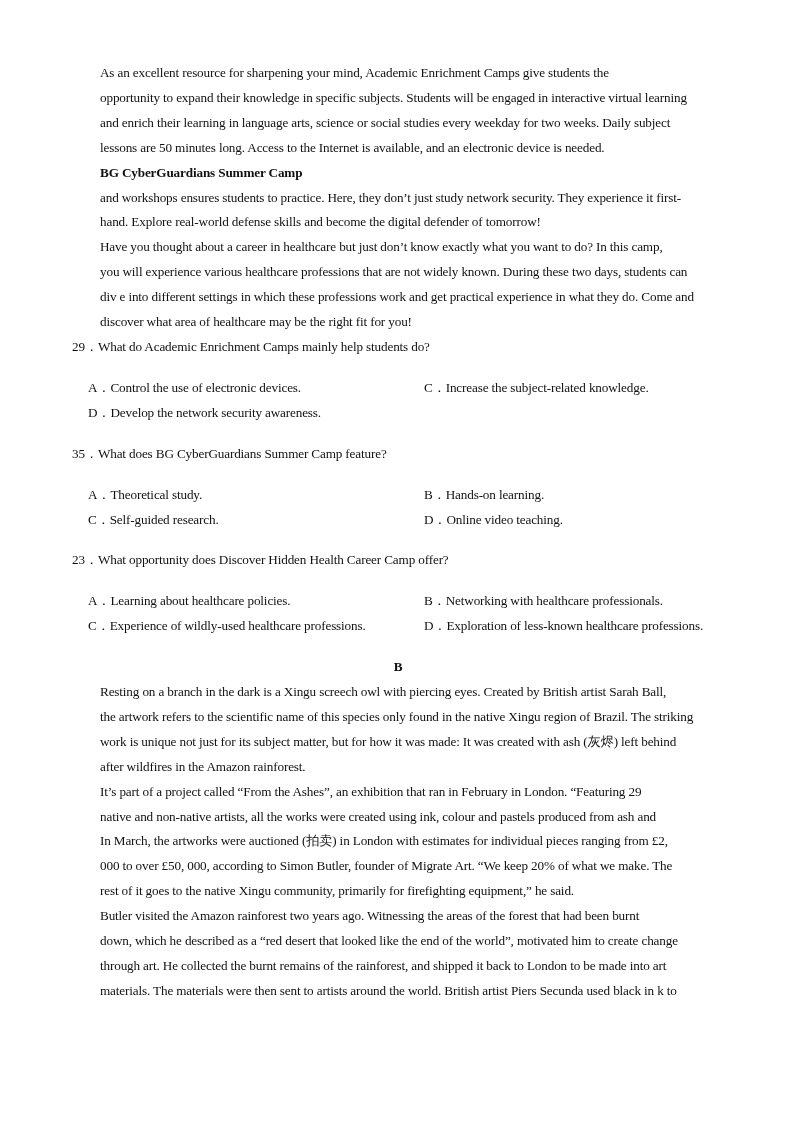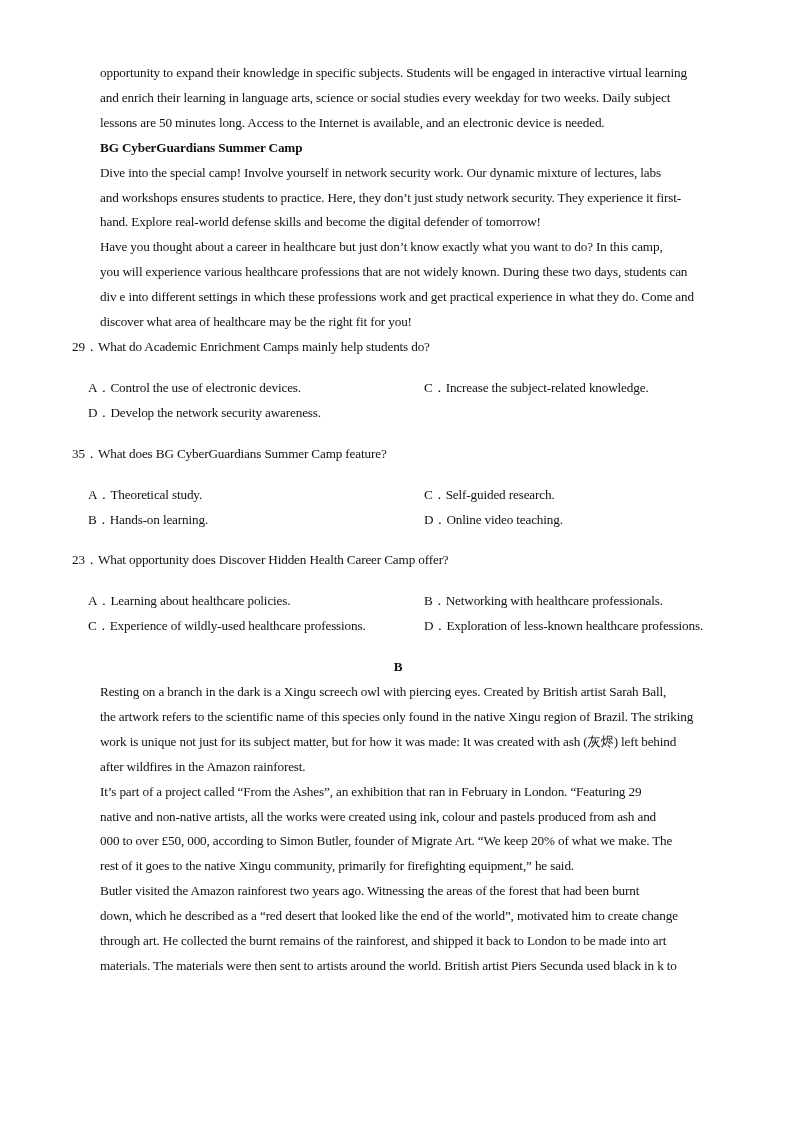--- a/index.html
+++ b/index.html
@@ -17,28 +17,28 @@
   .opt { white-space: nowrap; }
   .center { text-align: center; font-weight: bold; margin: 0; }
   .line { display: block; white-space: nowrap; }
 </style>
 </head>
 <body>
 
 <div class="page">
 
   <div class="p">
+    <span class="line" style="text-indent:28px">As an excellent resource for sharpening your mind, Academic Enrichment Camps give students the</span>
     <span class="line">opportunity to expand their knowledge in specific subjects. Students will  be engaged in interactive virtual learning</span>
     <span class="line">and enrich their learning  in language arts, science or social studies every weekday for two weeks. Daily  subject</span>
     <span class="line">lessons are 50 minutes long.  Access to the Internet is available,  and an electronic device is needed.</span>
   </div>
 
   <div class="h">BG CyberGuardians Summer Camp</div>
   <div class="p">
-    <span class="line" style="text-indent:28px">Dive into the special  camp! Involve yourself in network security work. Our dynamic mixture of lectures, labs</span>
     <span class="line">and workshops ensures students to practice. Here, they don’t just  study network security. They experience it  first-</span>
     <span class="line">hand. Explore real-world defense skills and become the digital  defender of tomorrow!</span>
   </div>
 
   <div class="p">
     <span class="line" style="text-indent:28px">Have you thought about a career in healthcare but just don’t know exactly what you want to do? In this  camp,</span>
     <span class="line">you will  experience various healthcare professions that are not widely known. During these two days, students can</span>
     <span class="line">div e into different settings in which these professions work and get practical experience in  what they do. Come and</span>
     <span class="line">discover what area of healthcare may be the right  fit  for you!</span>
   </div>
@@ -49,22 +49,22 @@
       <span class="opt">A．Control the use of electronic devices.</span>
       <span class="opt">C．Increase the subject-related knowledge.</span>
       <span class="opt">D．Develop  the network security awareness.</span>
     </div>
   </div>
 
   <div class="q">
     <div>35．What does BG  CyberGuardians Summer Camp  feature?</div>
     <div class="opts">
       <span class="opt">A．Theoretical study.</span>
+      <span class="opt">B．Hands-on learning.</span>
       <span class="opt">C．Self-guided research.</span>
-      <span class="opt">B．Hands-on learning.</span>
       <span class="opt">D．Online video teaching.</span>
     </div>
   </div>
 
   <div class="q">
     <div>23．What opportunity does Discover Hidden Health  Career Camp offer?</div>
     <div class="opts">
       <span class="opt">A．Learning about healthcare policies.</span>
       <span class="opt">B．Networking with healthcare professionals.</span>
       <span class="opt">C．Experience  of wildly-used healthcare professions.</span>
@@ -80,20 +80,21 @@
     <span class="line">work is unique not just  for its  subject matter, but for how it was made:  It was created with ash (灰烬) left behind</span>
     <span class="line">after wildfires  in  the Amazon  rainforest.</span>
   </div>
 
   <div class="p">
     <span class="line" style="text-indent:28px">It’s part of a project called “From the Ashes”, an exhibition  that ran in February in London. “Featuring 29</span>
     <span class="line">native and non-native artists, all  the works were created using ink,  colour and pastels produced from ash and</span>
   </div>
 
   <div class="p">
+    <span class="line" style="text-indent:28px">In March, the artworks were auctioned (拍卖) in London with estimates for individual   pieces ranging  from £2,</span>
     <span class="line">000 to over £50, 000, according to Simon Butler,  founder of Migrate Art. “We keep 20% of what we make. The</span>
     <span class="line">rest of it goes to the native Xingu community, primarily  for firefighting  equipment,” he said.</span>
   </div>
 
   <div class="p">
     <span class="line" style="text-indent:28px">Butler visited the Amazon rainforest two years ago. Witnessing the areas of the forest that had been burnt</span>
     <span class="line">down, which he described as a “red desert that looked like the end of the world”, motivated  him to  create change</span>
     <span class="line">through art. He collected the burnt remains of the rainforest, and shipped it back to London to be made into art</span>
     <span class="line">materials.  The materials  were then sent to artists around the world. British  artist Piers Secunda used black in k to</span>
   </div>

